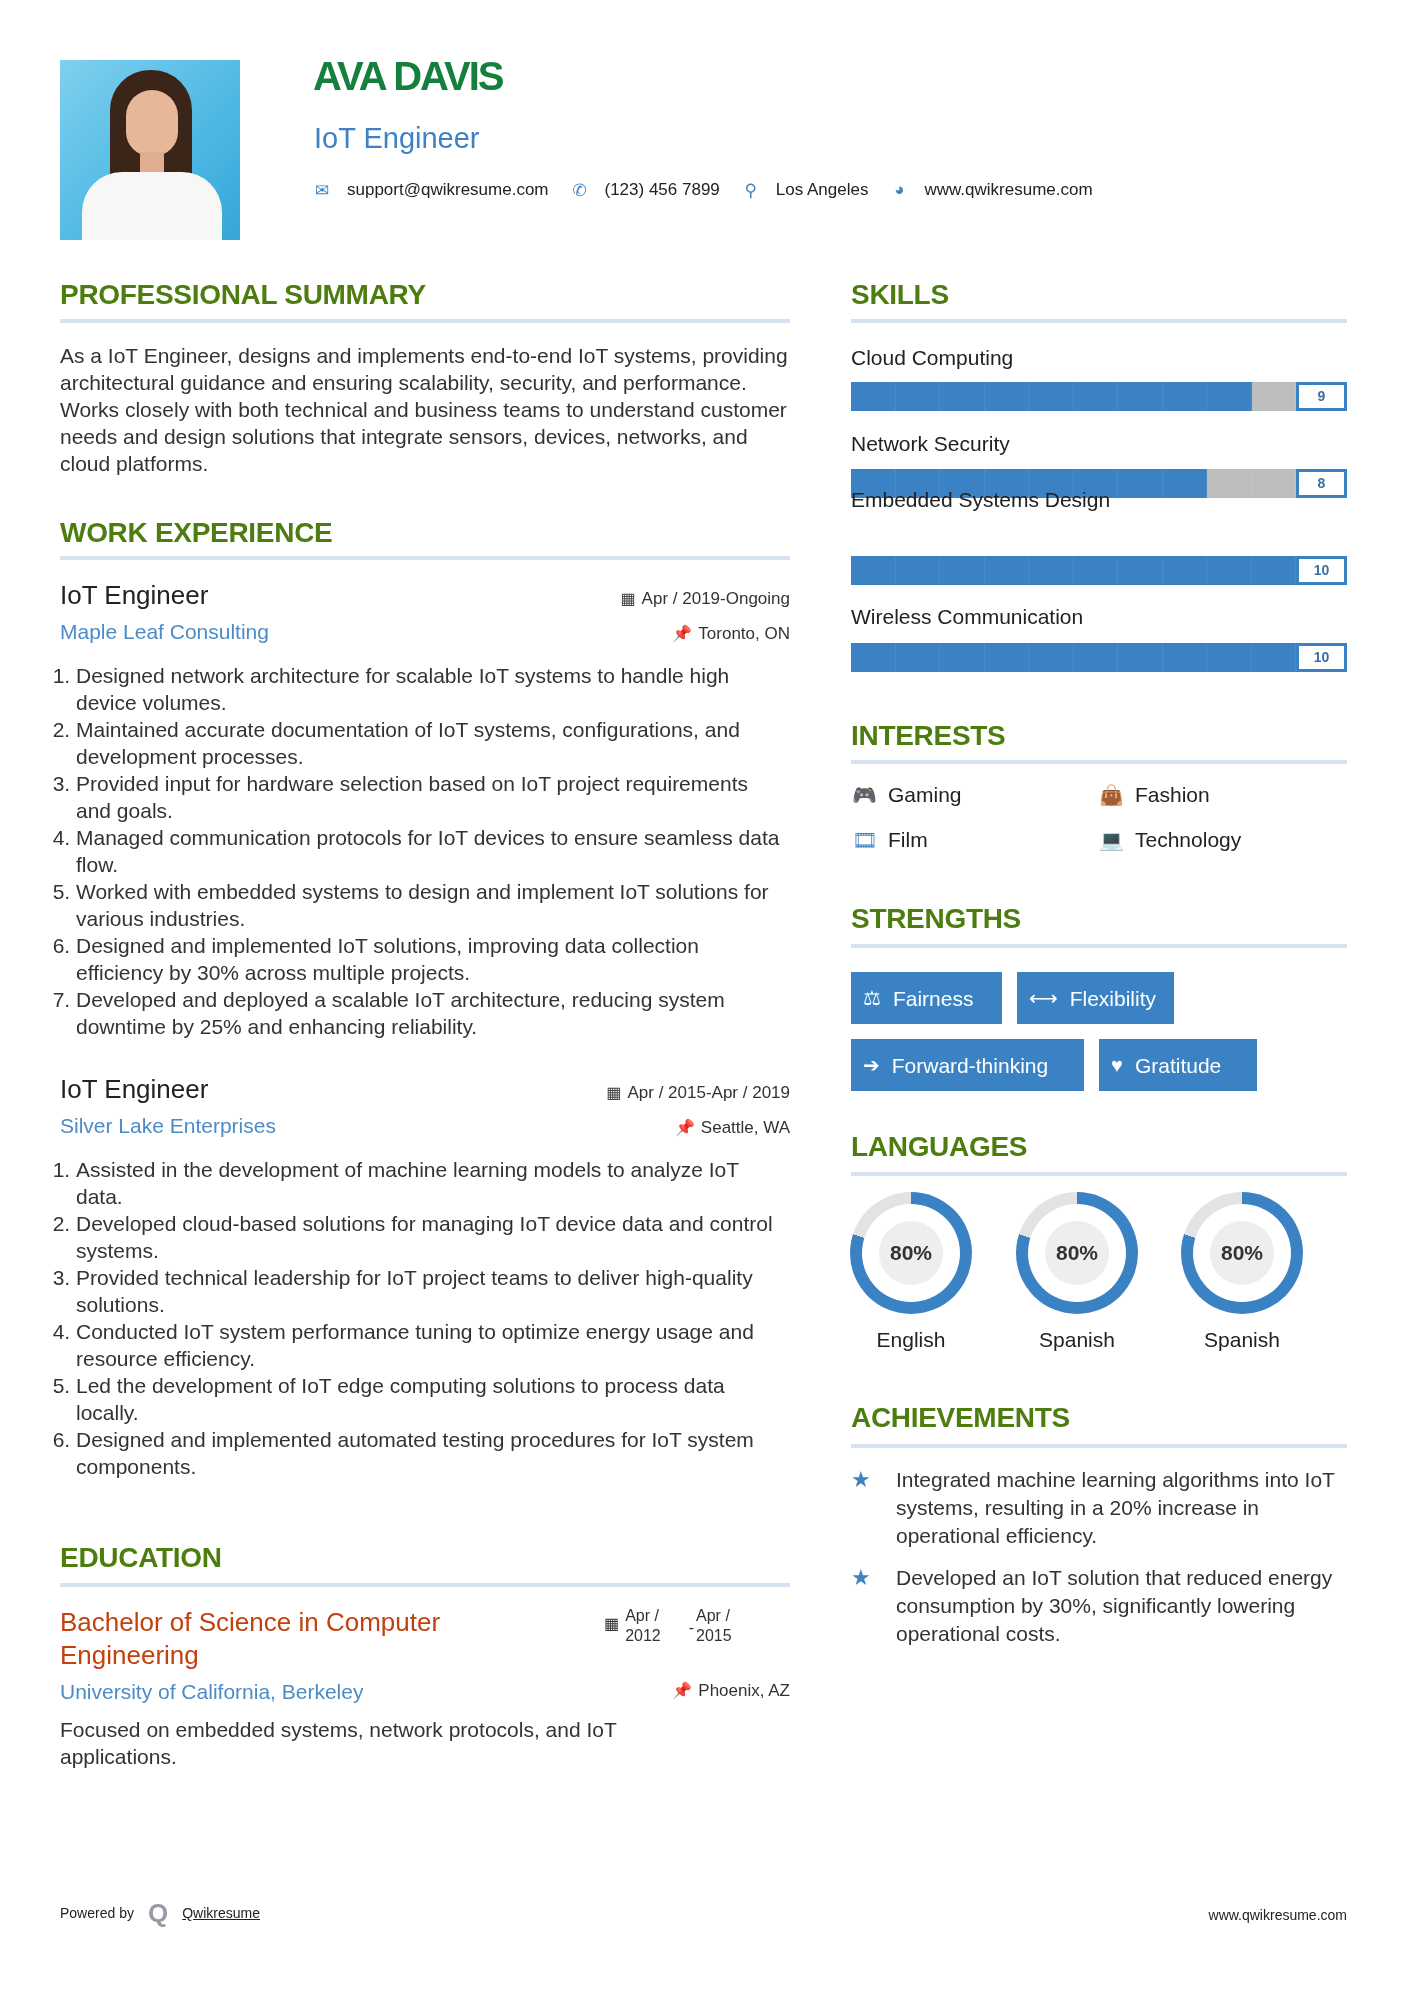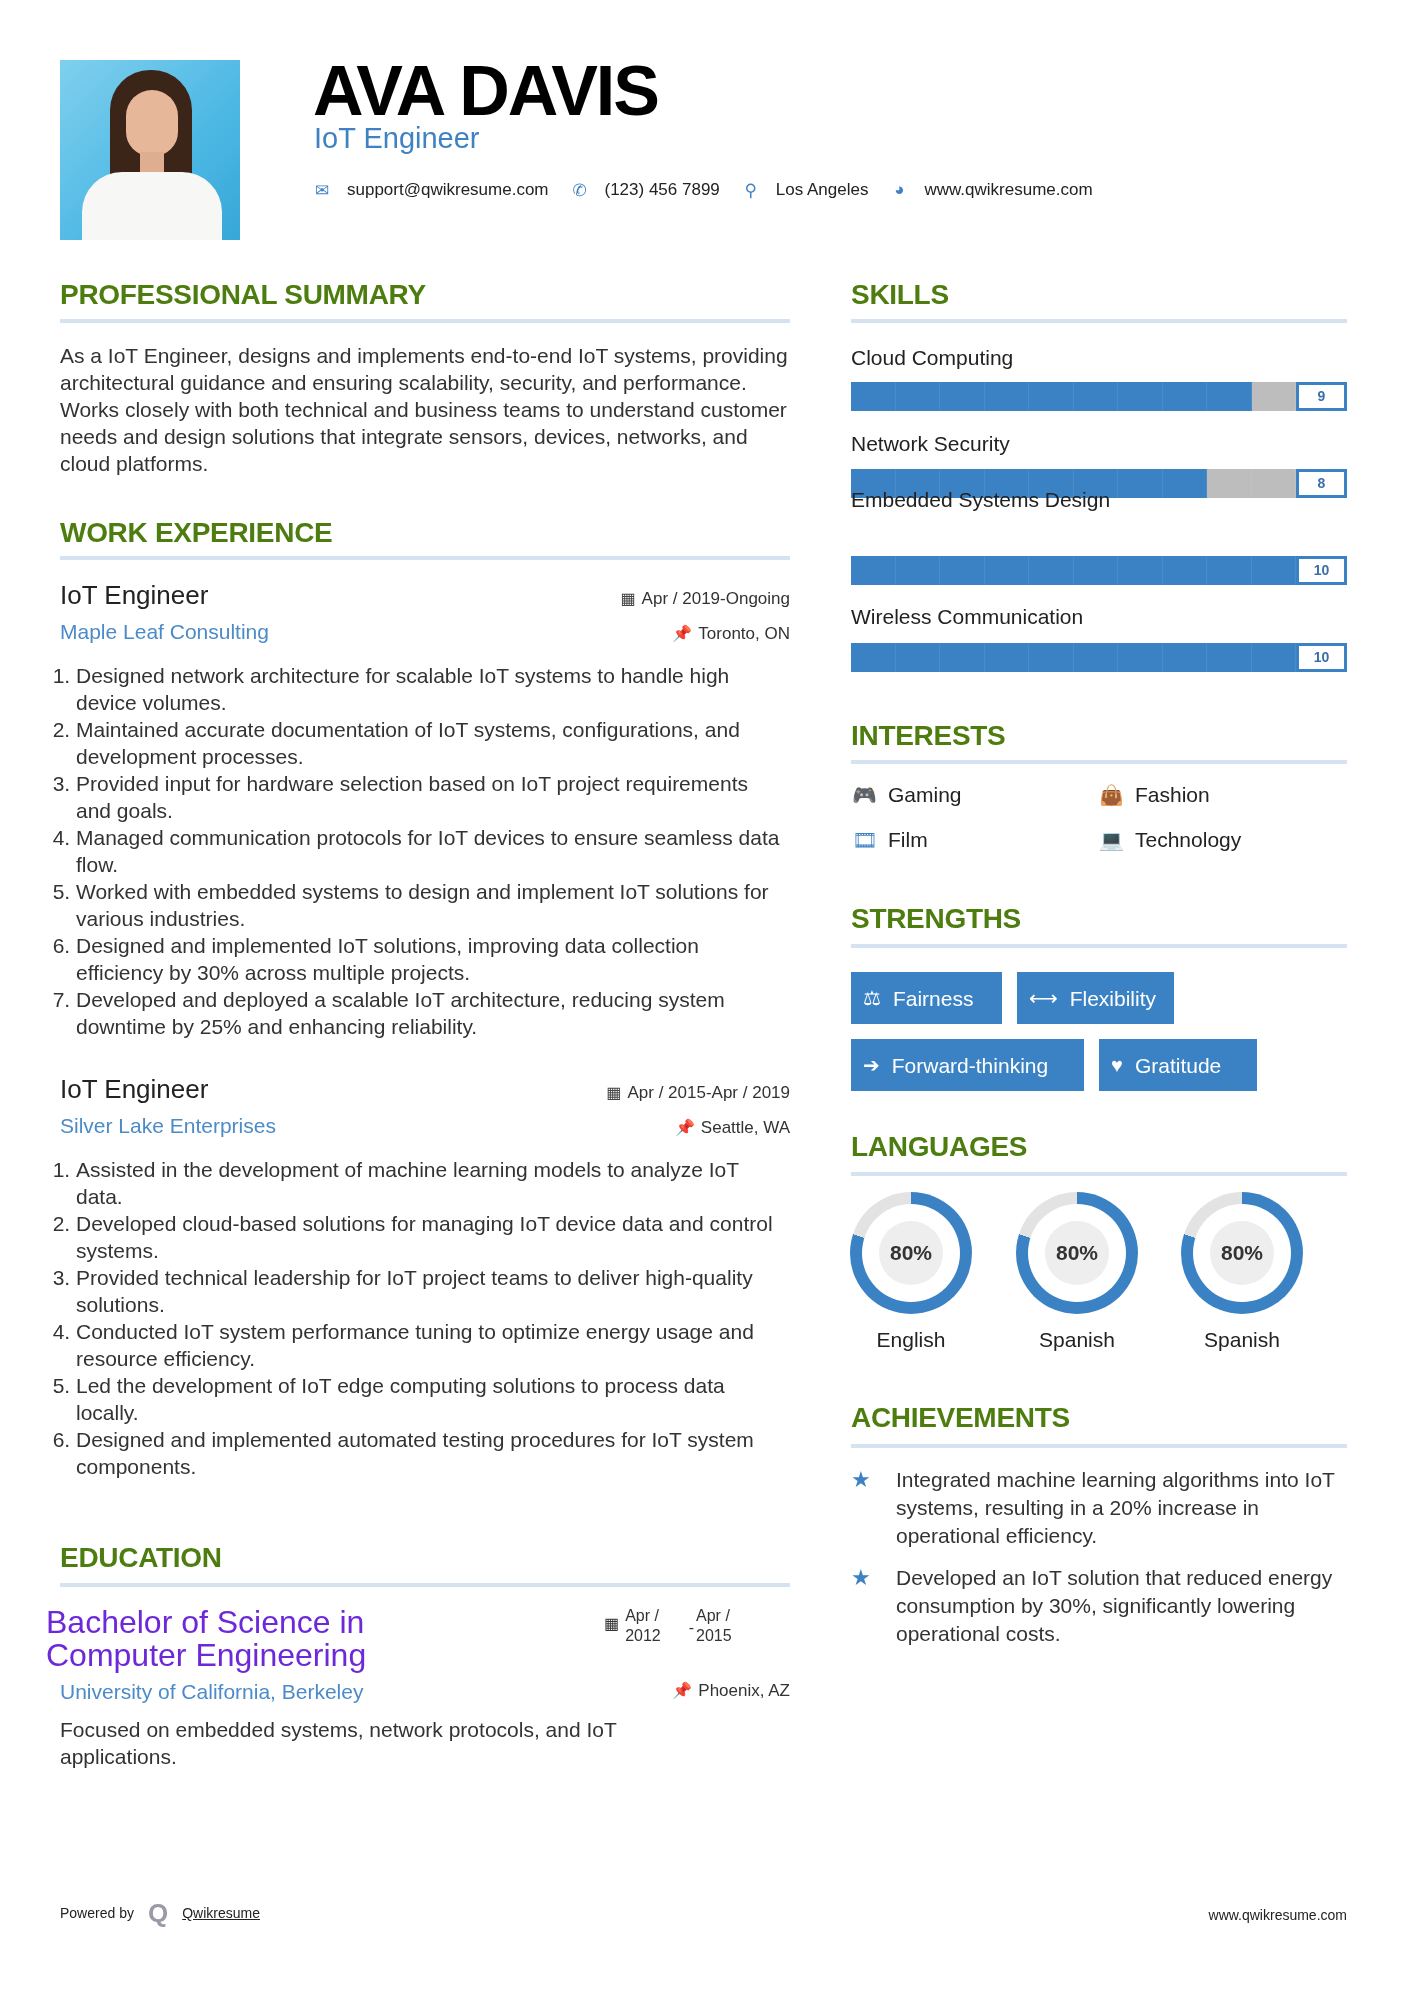--- a/index.html
+++ b/index.html
@@ -6,21 +6,21 @@
   html, body { width: 1407px; height: 1990px; background: #ffffff; }
   body { position: relative; font-family: "Liberation Sans", sans-serif; color: #222; overflow: hidden; }
   .abs { position: absolute; }
 
   
   .photo { left: 60px; top: 60px; width: 180px; height: 180px; background: linear-gradient(135deg, #7fd0ee 0%, #4db8e4 60%, #36a7d8 100%); overflow: hidden; }
   .photo .hair { position: absolute; left: 50px; top: 10px; width: 82px; height: 130px; background: #3b2418; border-radius: 40px 40px 20px 20px; }
   .photo .face { position: absolute; left: 66px; top: 30px; width: 52px; height: 66px; background: #e7b79a; border-radius: 26px 26px 24px 24px; }
   .photo .neck { position: absolute; left: 80px; top: 92px; width: 24px; height: 26px; background: #dfae90; }
   .photo .shirt { position: absolute; left: 22px; top: 112px; width: 140px; height: 80px; background: #f7f7f5; border-radius: 40px 40px 0 0; }
-  .name { left: 313px; top: 56px; font-size: 70px; font-weight: 700; letter-spacing: -2px; color: #000000; line-height: 1; }
+  .name { left: 313px; top: 56px; font-size: 40px; font-weight: 700; letter-spacing: -2px; color: #15803d; line-height: 1; }
   .title { left: 314px; top: 124px; font-size: 29px; color: #3f82c4; line-height: 1; }
   .contacts { left: 313px; top: 177px; height: 26px; display: flex; align-items: center; font-size: 17px; color: #222; white-space: nowrap; }
   .contacts .ci { color: #3f82c4; font-size: 17px; margin-right: 16px; width: 18px; text-align: center; display: inline-block; }
   .contacts .ct { margin-right: 22px; }
 
   
   .sec-h { font-size: 28px; font-weight: 700; color: #4d7c0f; line-height: 1; letter-spacing: -0.3px; }
   .sec-line { height: 4px; background: #d4e2f2; }
   .left { left: 60px; width: 730px; }
   .right { left: 851px; width: 496px; }
@@ -122,21 +122,21 @@
   <li>Assisted in the development of machine learning models to analyze IoT data.</li>
   <li>Developed cloud-based solutions for managing IoT device data and control systems.</li>
   <li>Provided technical leadership for IoT project teams to deliver high-quality solutions.</li>
   <li>Conducted IoT system performance tuning to optimize energy usage and resource efficiency.</li>
   <li>Led the development of IoT edge computing solutions to process data locally.</li>
   <li>Designed and implemented automated testing procedures for IoT system components.</li>
 </ol>
 
 <div class="abs left sec-h" style="top:1544px;">EDUCATION</div>
 <div class="abs left sec-line" style="top:1583px;"></div>
-<div class="abs" style="left:46px; top:1606px; width:440px; font-size:32px; line-height:33px; color:#6d28d9;">Bachelor of Science in Computer Engineering</div>
+<div class="abs" style="left:60px; top:1606px; width:440px; font-size:26px; line-height:33px; color:#c2410c;">Bachelor of Science in Computer Engineering</div>
 <div class="abs" style="left:604px; top:1606px; width:186px; display:flex; font-size:16px; line-height:20px; color:#333;">
   <span style="margin-right:6px; margin-top:8px;">▦</span>
   <span style="display:flex; flex-direction:column;">
     <span>Apr /</span>
     <span>2012</span>
   </span>
   <span style="margin:12px 2px 0 28px;">-</span>
   <span style="display:flex; flex-direction:column;">
     <span>Apr /</span>
     <span>2015</span>

